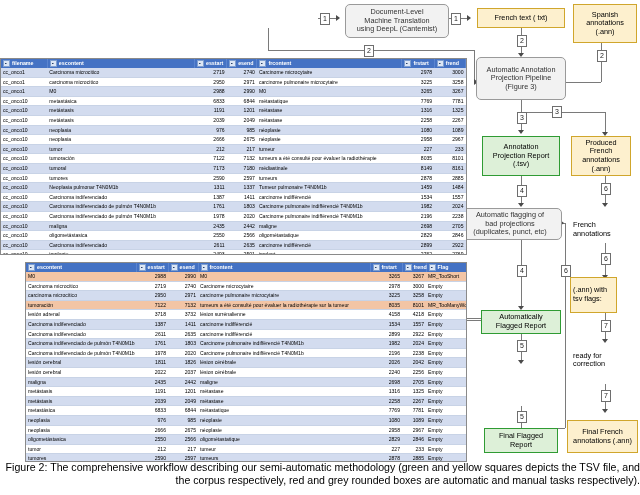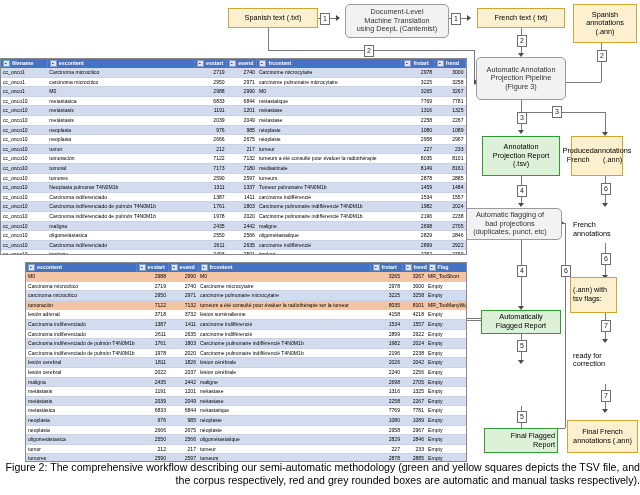--- a/index.html
+++ b/index.html
@@ -109,23 +109,20 @@
 
   <div class="ln lnv" style="left:521px;top:406px;height:24px;"></div>
   <div class="arrow ar-d" style="left:518px;top:415px;"></div>
 
   <div class="ln lnv" style="left:605px;top:313px;height:28px;"></div>
   <div class="arrow ar-d" style="left:602px;top:339px;"></div>
 
   <div class="ln lnv" style="left:605px;top:384px;height:27px;"></div>
   <div class="arrow ar-d" style="left:602px;top:409px;"></div>
 
-  <div class="node yellow" style="left:228px;top:8px;width:90px;height:20px;">
-    <span>Spanish text (.txt)</span>
-  </div>
 
   <div class="node grey" style="left:345px;top:4px;width:104px;height:34px;flex-direction:column;">
     <b>Document-Level</b>
     <b>Machine Translation</b>
     <span>using DeepL (Cantemist)</span>
   </div>
 
   <div class="node yellow" style="left:477px;top:8px;width:88px;height:20px;">
     <span>French text ( txt)</span>
   </div>
@@ -140,21 +137,21 @@
     <span>Projection Pipeline</span>
     <span>(Figure 3)</span>
   </div>
 
   <div class="node green" style="left:482px;top:136px;width:78px;height:40px;flex-direction:column;">
     <span>Annotation</span>
     <span>Projection Report</span>
     <span>(.tsv)</span>
   </div>
 
-  <div class="node yellow" style="left:571px;top:136px;width:52px;height:40px;flex-direction:row;">
+  <div class="node yellow" style="left:571px;top:136px;width:60px;height:40px;flex-direction:column;">
     <span>Produced French</span>
     <span>annotations (.ann)</span>
   </div>
 
   <div class="node grey" style="left:458px;top:208px;width:104px;height:32px;flex-direction:column;">
     <span><b>Automatic</b><span> flagging of</span></span>
     <span>bad projections</span>
     <span>(duplicates, punct, etc)</span>
   </div>
 
@@ -165,21 +162,21 @@
   </div>
 
   <div class="node yellow" style="left:570px;top:277px;width:47px;height:36px;flex-direction:column;align-items:flex-start;text-align:left;gap:48px;">
     <span>French annotations</span>
     <span>(.ann) with tsv flags:</span>
     <span>ready for correction</span>
   </div>
 
 
 
-  <div class="node green" style="left:484px;top:428px;width:74px;height:25px;flex-direction:column;align-items:flex-end;">
+  <div class="node green" style="left:484px;top:428px;width:74px;height:25px;flex-direction:column;">
     <span>Final Flagged</span>
     <span>Report</span>
   </div>
 
   <div class="node yellow" style="left:567px;top:420px;width:71px;height:33px;flex-direction:column;">
     <span>Final French</span>
     <span>annotations (.ann)</span>
   </div>
 
   <div class="tag" style="left:320px;top:13px;">1</div>

